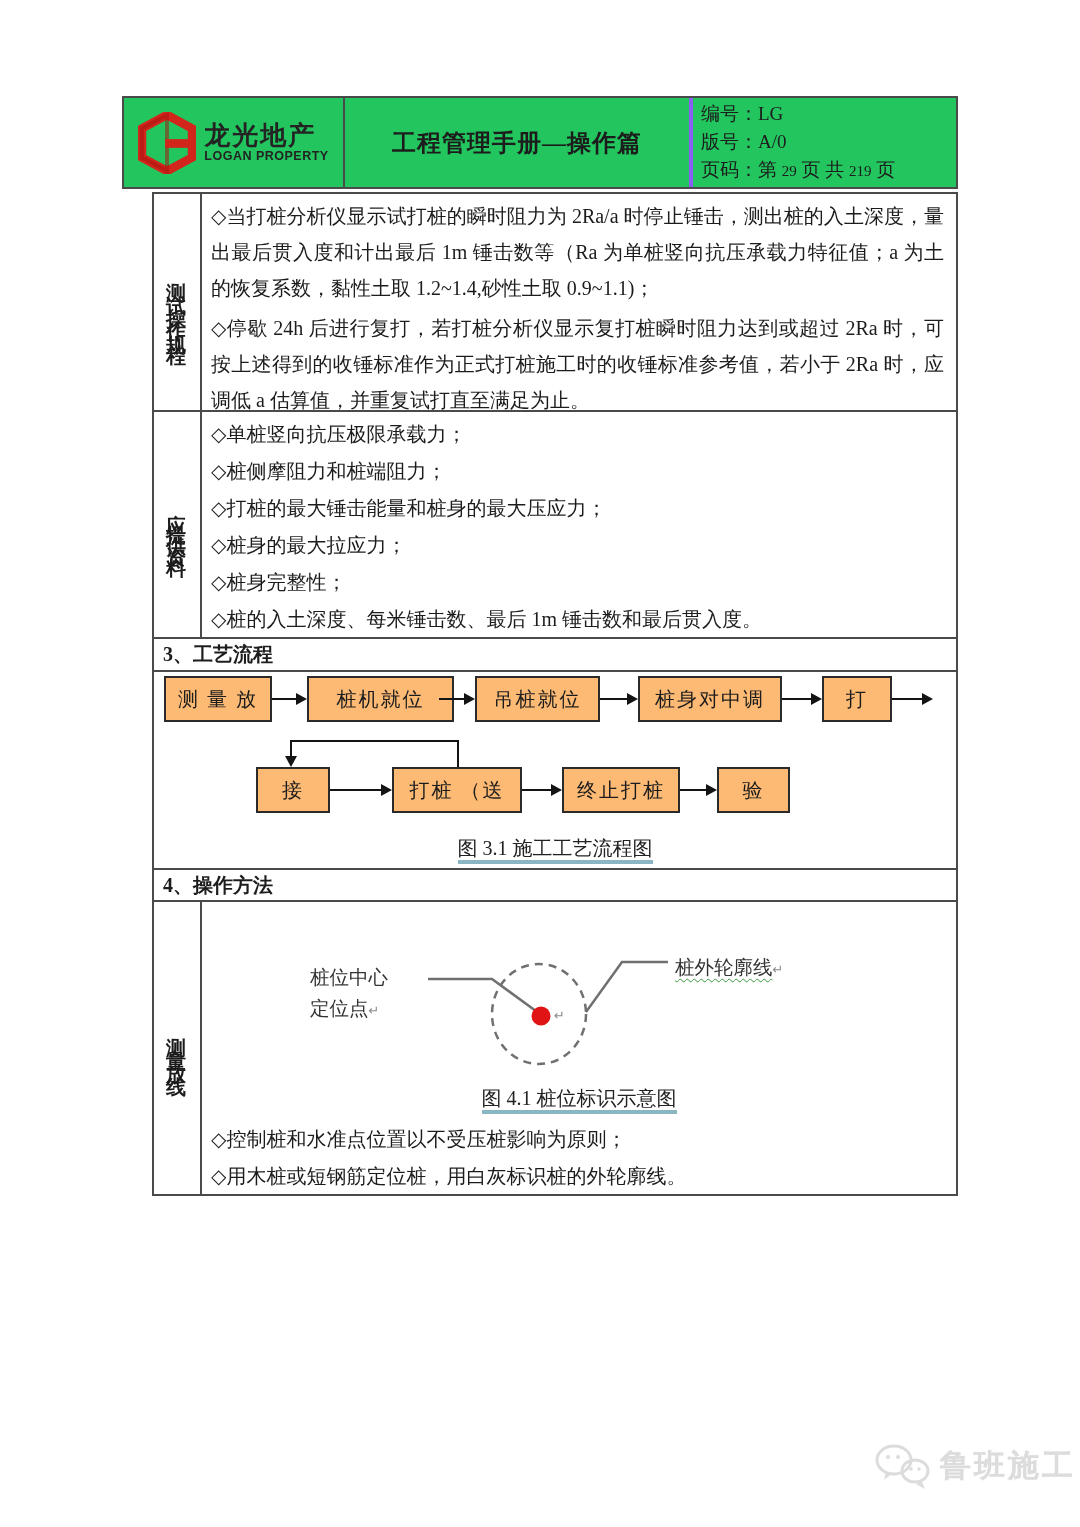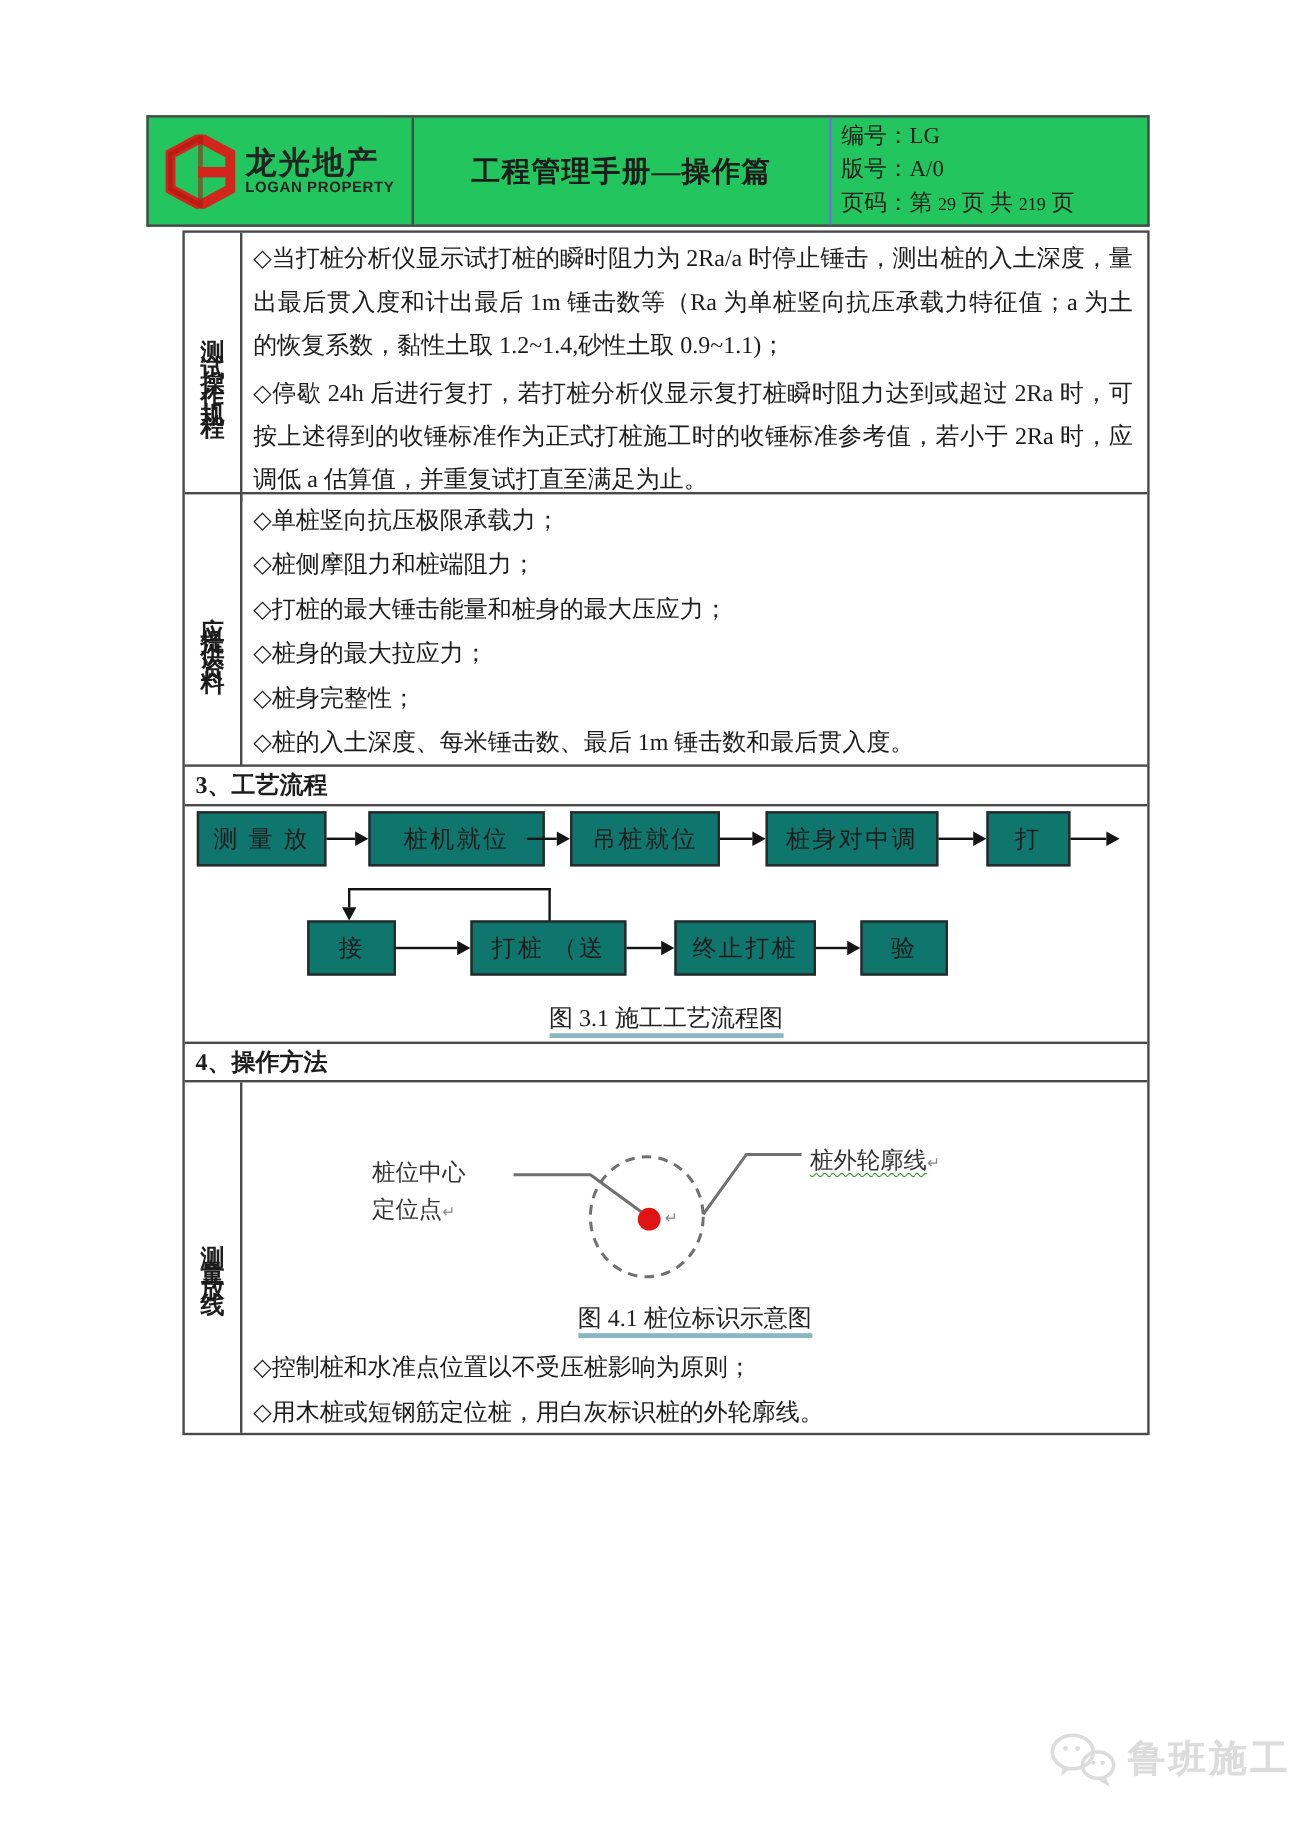--- a/index.html
+++ b/index.html
@@ -11,21 +11,21 @@
   .header-table{
     position:absolute;left:122px;top:75px;width:836px;height:93px;
     border:2px solid #4a4a4a;box-sizing:border-box;background:#22c55e;
     display:grid;grid-template-columns:221px 348px 1fr;margin-top:21px;
   }
   .h-cell{box-sizing:border-box;display:flex;align-items:center;}
   .logo-cell{justify-content:center;gap:8px;border-right:2px solid #4a4a4a;}
   .logo-text{display:flex;flex-direction:column;line-height:1.05;}
   .logo-cn{font-family:"Liberation Sans","DejaVu Sans",sans-serif;font-weight:700;font-size:26px;color:#232323;letter-spacing:2px;}
   .logo-en{font-family:"Liberation Sans","DejaVu Sans",sans-serif;font-weight:700;font-size:12.5px;color:#232323;letter-spacing:.5px;}
-  .title-cell{justify-content:center;border-right:2px solid #8b5cf6;font-size:24px;font-weight:700;letter-spacing:1px;}
+  .title-cell{justify-content:center;border-right:4px solid #8b5cf6;font-size:24px;font-weight:700;letter-spacing:1px;}
   .info-cell{flex-direction:column;align-items:flex-start;justify-content:center;padding-left:8px;font-size:19px;line-height:28px;}
   .info-line{white-space:nowrap;}
   .num-small{font-size:15px;}
   
   .main-table{
     position:absolute;left:152px;top:192px;width:806px;
     border:2px solid #4a4a4a;box-sizing:border-box;background:#fff;
   }
   .t-row{box-sizing:border-box;position:relative;}
   .t-row + .t-row{border-top:2px solid #4a4a4a;}
@@ -35,21 +35,21 @@
     writing-mode:vertical-lr;text-orientation:upright;
     font-weight:700;font-size:20px;letter-spacing:13px;color:#1c1c1c;
   }
   .content-cell{box-sizing:border-box;position:relative;}
   .para{margin:0;padding:4px 12px 0 9px;font-size:20px;line-height:36px;text-align:justify;}
   .mat-item{padding-left:9px;font-size:20px;line-height:37px;white-space:nowrap;}
   .sec-title{display:flex;align-items:center;padding-left:9px;font-weight:700;font-size:20px;}
   
   .flowchart{position:relative;width:100%;height:100%;}
   .fc-box{
-    position:absolute;height:46px;box-sizing:border-box;border:2px solid #2a2a2a;background:#0f766e;
+    position:absolute;height:46px;box-sizing:border-box;border:2px solid #2a2a2a;background:#fdba74;
     display:flex;align-items:center;justify-content:center;font-size:20px;letter-spacing:2px;white-space:nowrap;
   }
   .arr{position:absolute;height:2px;background:#141414;}
   .arr::after{content:"";position:absolute;right:-11px;top:-5px;
     border-left:11px solid #141414;border-top:6px solid transparent;border-bottom:6px solid transparent;}
   .seg-h{position:absolute;height:2px;background:#141414;}
   .seg-v{position:absolute;width:2px;background:#141414;}
   .arr-down{position:absolute;width:2px;background:#141414;}
   .arr-down::after{content:"";position:absolute;top:100%;left:-5px;
     border-top:11px solid #141414;border-left:6px solid transparent;border-right:6px solid transparent;}

